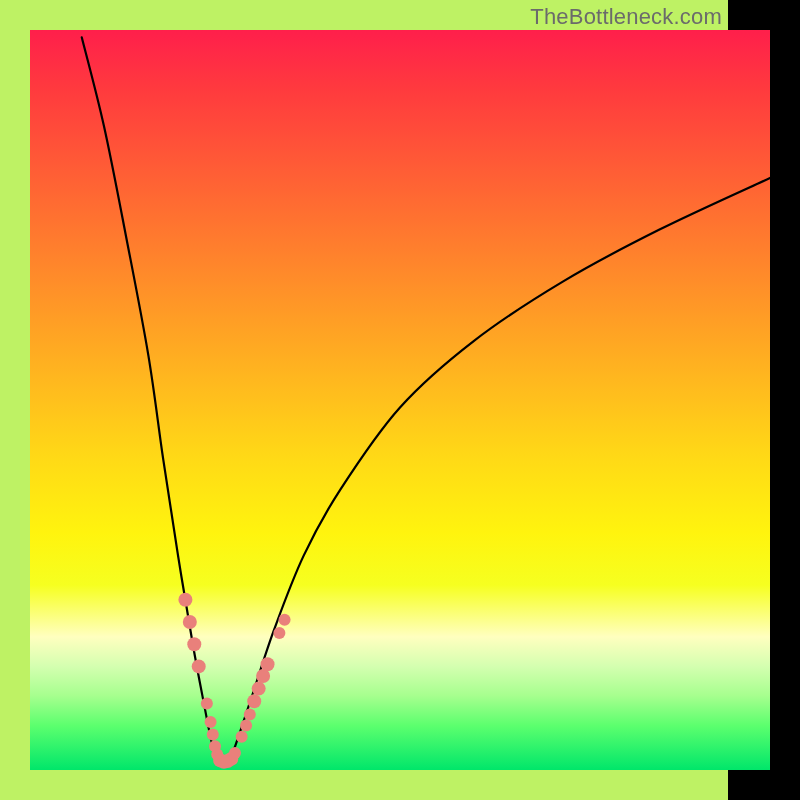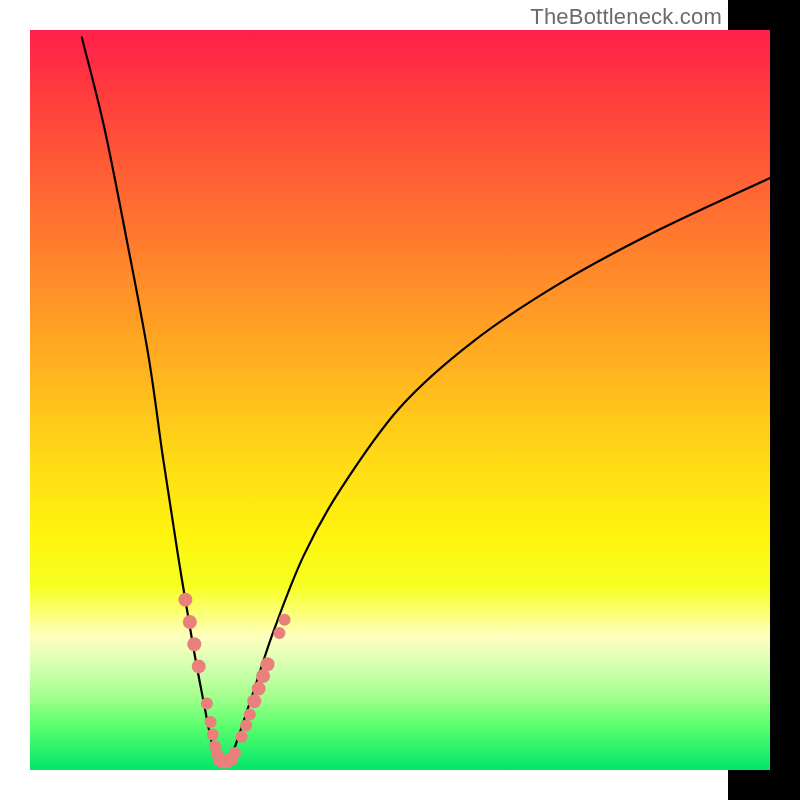--- a/index.html
+++ b/index.html
@@ -8,21 +8,21 @@
     width: 800px;
     height: 800px;
     overflow: hidden;
     background: #000;
     font-family: Arial, Helvetica, sans-serif;
   }
   .outer {
     position: relative;
     width: 728px;
     height: 800px;
-    background: #ffffff;
+    background: #bef264;
   }
   .plot {
     position: absolute;
     left: 30px;
     top: 30px;
     width: 740px;
     height: 740px;
     background: linear-gradient(
       to bottom,
       #ff1f4b 0%,

